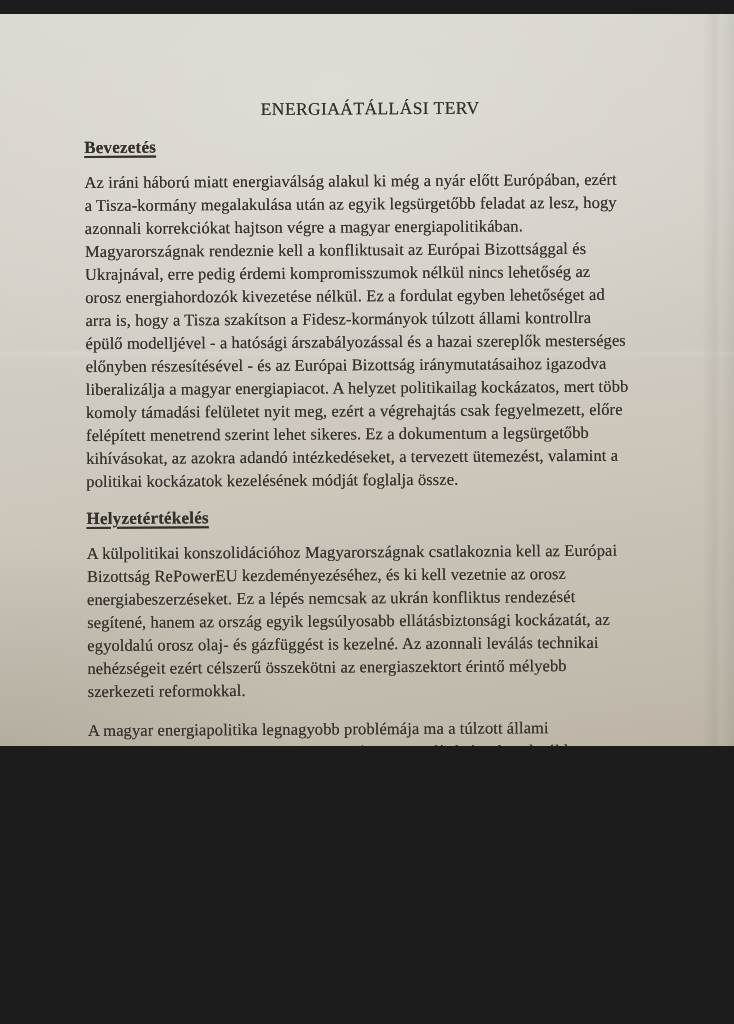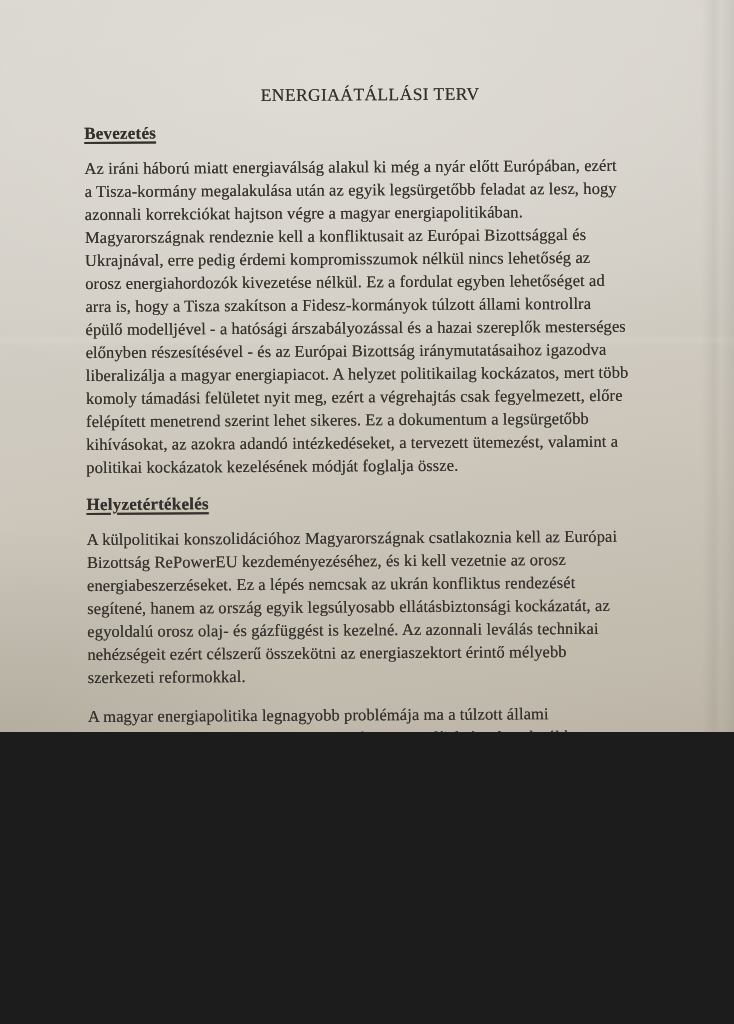--- a/index.html
+++ b/index.html
@@ -37,20 +37,21 @@
       radial-gradient(ellipse 60% 40% at 0% 100%,
         rgba(80,72,58,0.12),
         rgba(80,72,58,0) 70%),
       
       linear-gradient(172deg,
         #d9d5ce 0%,
         #d5d1c9 30%,
         #ccc6bb 62%,
         #c3bdb0 85%,
         #bcb5a7 100%);
+    margin-top: 14px;
   }
 
   
   .content {
     position: absolute;
     left: 84px;
     top: 86px;
     width: 600px;
     transform: rotate(-0.35deg);
     transform-origin: top left;

